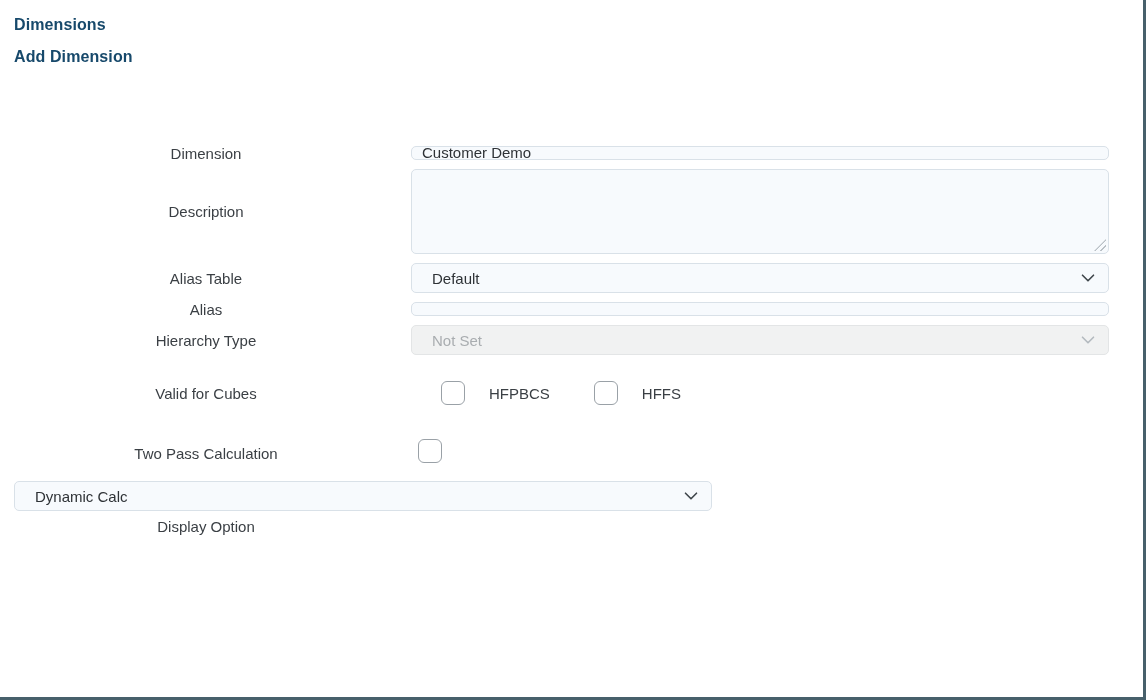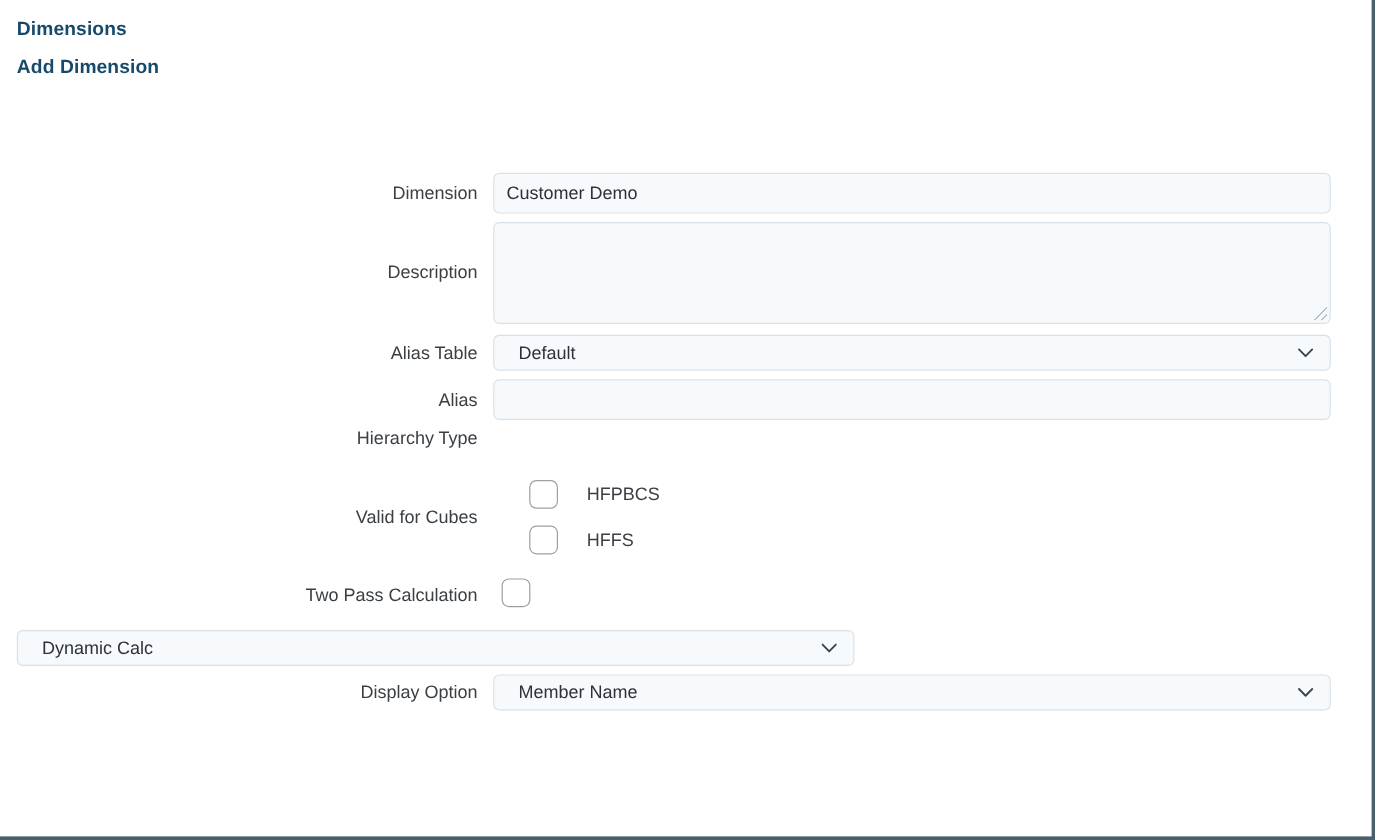--- a/index.html
+++ b/index.html
@@ -21,34 +21,34 @@
   h1.page-title {
     font-size: 16px; font-weight: 700; color: #17496b; letter-spacing: .1px;
   }
   h2.section-title {
     font-size: 16px; font-weight: 700; color: #17496b; margin-top: 14px; letter-spacing: .1px;
   }
   form.dim-form { margin-top: 78px; width: 1095px; }
   .row { display: flex; align-items: center; margin-bottom: 7px; }
   .row-label {
     width: 397px; flex: 0 0 397px;
-    text-align: right; padding-right: 13px;
+    text-align: center; padding-right: 13px;
     font-size: 15px; color: #3a3f44;
   }
   .field-col { width: 698px; flex: 0 0 698px; position: relative; }
 
   .text-input, .select-box, .textarea-wrap textarea {
     width: 698px;
     background: #f7fafd;
     border: 1px solid #d9e1e8;
     border-radius: 5px;
     font-family: "Liberation Sans", "DejaVu Sans", sans-serif;
     font-size: 15px; color: #2e3236;
   }
-  .text-input { height: 34px; padding: 0 10px; outline: none; }
+  .text-input { height: 14px; padding: 0 10px; outline: none; text-decoration: underline; }
   .select-box {
     height: 30px; display: flex; align-items: center;
     padding: 0 34px 0 20px; position: relative; cursor: default;
   }
   .select-box .chev {
     position: absolute; right: 12px; top: 50%;
     margin-top: -8px; width: 16px; height: 16px; color: #3f464b;
   }
   .select-box.disabled { background: #f1f2f2; border-color: #e3e5e6; color: #a9adb0; }
   .select-box.disabled .chev { color: #b4babf; }
@@ -60,26 +60,26 @@
     background: repeating-linear-gradient(135deg, #b9c0c6 0px, #b9c0c6 1.2px, transparent 1.2px, transparent 4.2px);
     clip-path: polygon(100% 0, 100% 100%, 0 100%);
     cursor: nwse-resize;
   }
 
   .checkbox {
     display: inline-block; width: 24px; height: 24px;
     background: #ffffff; border: 1px solid #9aa1a7; border-radius: 6px;
     cursor: pointer; flex: 0 0 24px;
   }
-  .cube-list { display: flex; flex-direction: column; gap: 14px; }
+  .cube-list { display: flex; flex-direction: row; gap: 14px; }
   .cube-item { display: flex; align-items: center; margin-left: 30px; }
   .cube-item .cube-label { margin-left: 24px; font-size: 15px; color: #3a3f44; }
 
   .row-cubes { margin-top: 26px; margin-bottom: 0; }
-  .row-twopass { margin-top: 20px; margin-bottom: 14px; }
+  .row-twopass { margin-top: 34px; margin-bottom: 14px; }
   .row-apply { margin-bottom: 12px; }
   .cb-offset { margin-left: 7px; }
 </style>
 </head>
 <body>
 
 <div class="panel">
   <div class="panel-inner">
     <h1 class="page-title">Dimensions</h1>
     <h2 class="section-title">Add Dimension</h2>
@@ -117,20 +117,30 @@
 
       <div class="row">
         <div class="row-label">Alias</div>
         <div class="field-col">
           <input type="text" class="text-input" value="" style="">
         </div>
       </div>
 
       <div class="row">
         <div class="row-label">Hierarchy Type</div>
+        <div class="field-col">
+          <div class="select-box disabled">
+            <span>Not Set</span>
+            <span class="chev">
+              <svg width="16" height="16" viewBox="0 0 16 16">
+                  <path d="M2.5 5.2 L8 10.8 L13.5 5.2" fill="none" stroke="currentColor" stroke-width="1.6" stroke-linecap="round" stroke-linejoin="round"></path>
+                </svg>
+            </span>
+          </div>
+        </div>
       </div>
 
       <div class="row row-cubes">
         <div class="row-label">Valid for Cubes</div>
         <div class="field-col cube-list">
           <div class="cube-item">
             <span class="checkbox"></span>
             <span class="cube-label">HFPBCS</span>
           </div>
           <div class="cube-item">
@@ -156,27 +166,17 @@
               <svg width="16" height="16" viewBox="0 0 16 16">
                   <path d="M2.5 5.2 L8 10.8 L13.5 5.2" fill="none" stroke="currentColor" stroke-width="1.6" stroke-linecap="round" stroke-linejoin="round"></path>
                 </svg>
             </span>
           </div>
         </div>
       </div>
 
       <div class="row">
         <div class="row-label">Display Option</div>
-        <div class="field-col">
-          <div class="select-box">
-            <span>Member Name</span>
-            <span class="chev">
-              <svg width="16" height="16" viewBox="0 0 16 16">
-                  <path d="M2.5 5.2 L8 10.8 L13.5 5.2" fill="none" stroke="currentColor" stroke-width="1.6" stroke-linecap="round" stroke-linejoin="round"></path>
-                </svg>
-            </span>
-          </div>
-        </div>
       </div>
 
     </form>
   </div>
 </div>
 
 </body></html>

